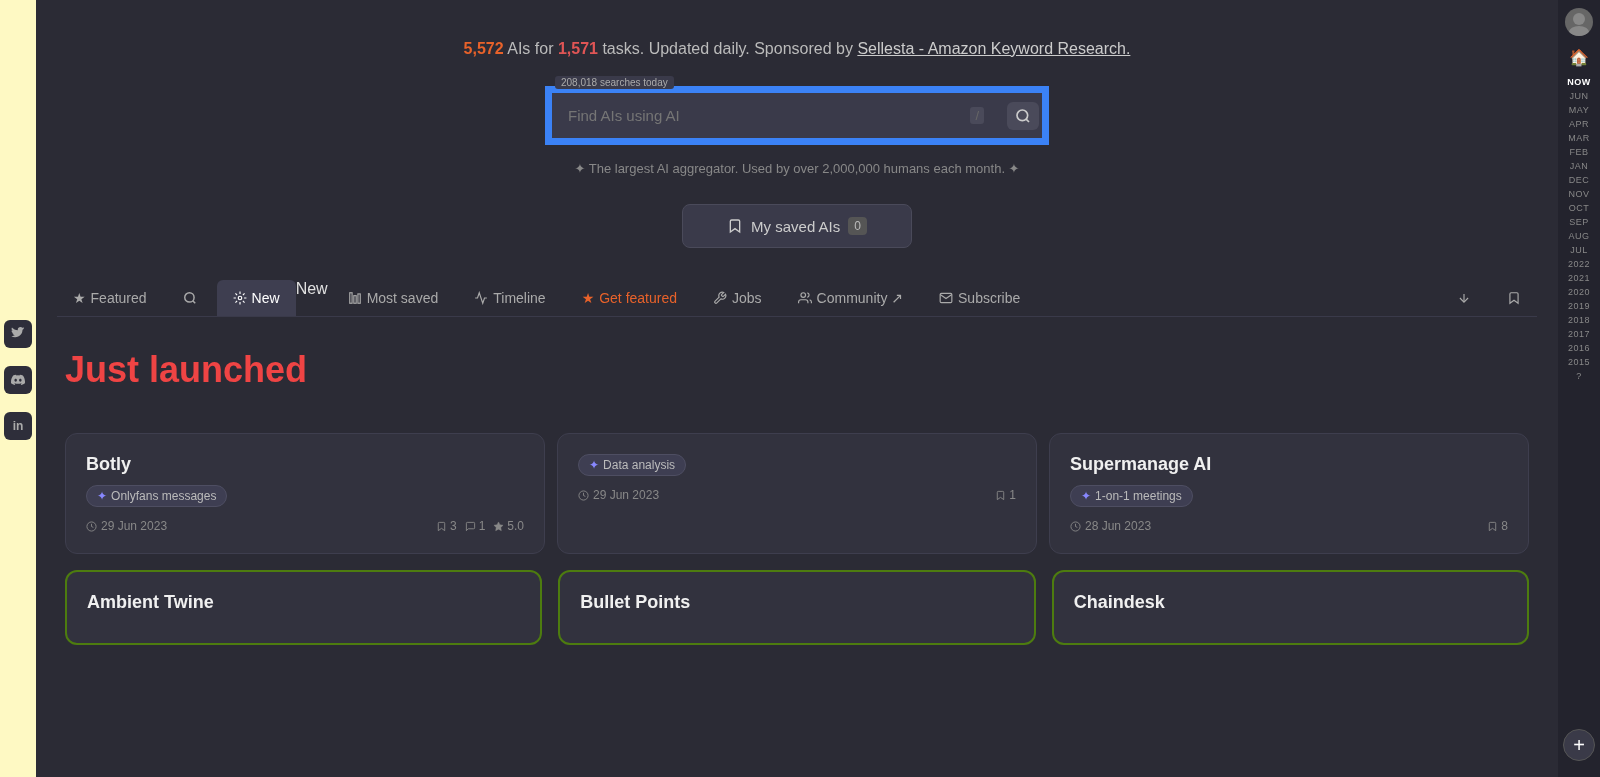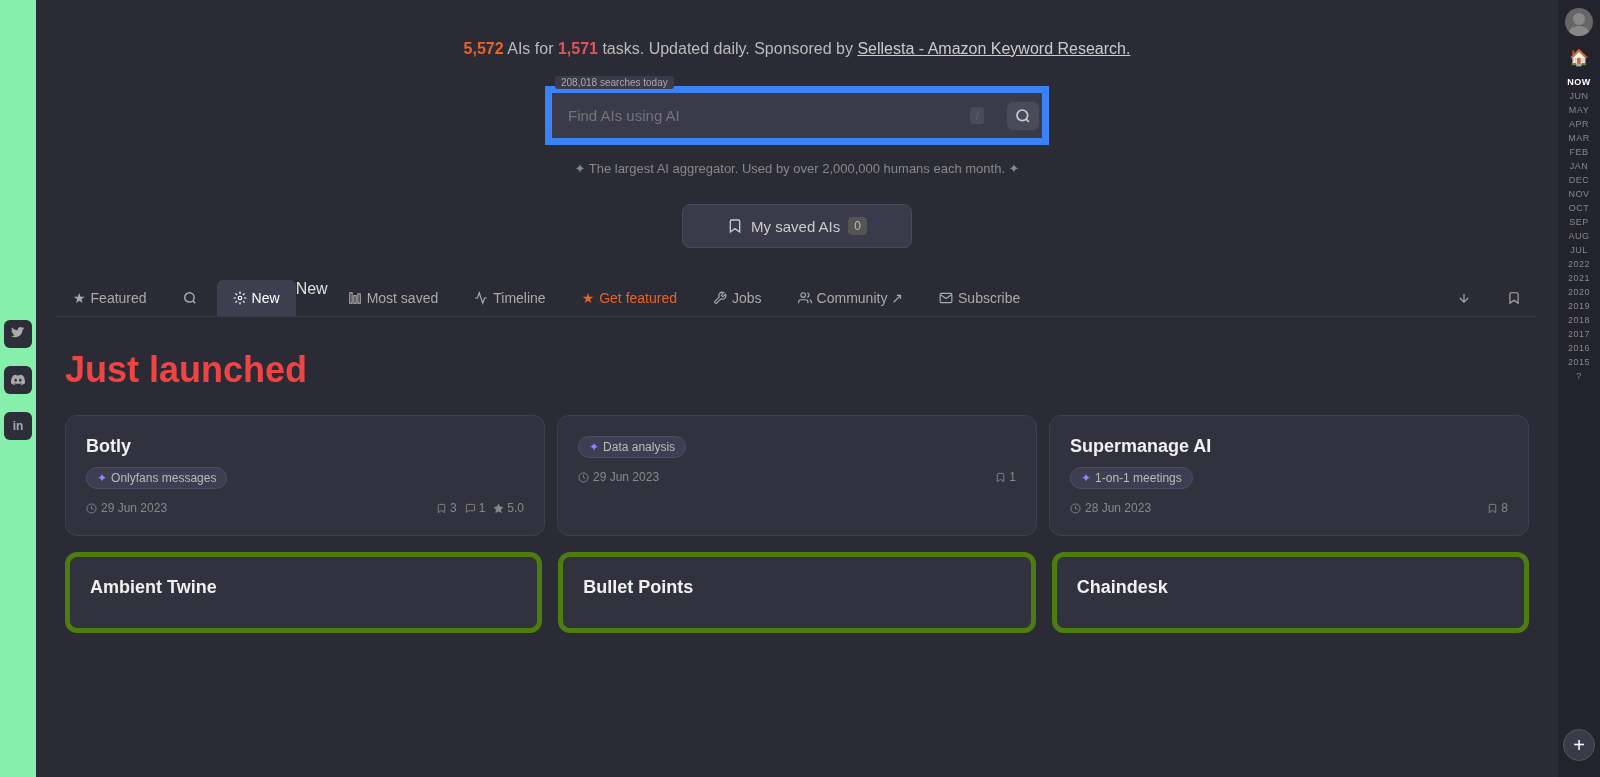--- a/index.html
+++ b/index.html
@@ -13,21 +13,21 @@
       position: relative;
     }
 
     
     .left-sidebar {
       position: fixed;
       left: 0;
       top: 0;
       width: 36px;
       height: 100%;
-      background: #86efac;
+      background: #fef9c3;
       display: flex;
       flex-direction: column;
       align-items: center;
       padding-top: 320px;
       gap: 18px;
       z-index: 100;
     }
     .left-sidebar .social-icon {
       width: 28px;
       height: 28px;
@@ -279,20 +279,21 @@
     }
 
     
     .cards-grid {
       width: 100%;
       max-width: 1480px;
       display: grid;
       grid-template-columns: repeat(3, 1fr);
       gap: 12px;
       padding: 0 8px;
+      margin-top: 18px;
     }
     .card {
       background: #32323e;
       border: 1px solid #3e3e4e;
       border-radius: 12px;
       padding: 20px;
       cursor: pointer;
     }
     .card-title {
       font-size: 18px;
@@ -329,21 +330,21 @@
       width: 100%;
       max-width: 1480px;
       display: grid;
       grid-template-columns: repeat(3, 1fr);
       gap: 16px;
       padding: 0 8px;
       margin-top: 16px;
     }
     .card-partial {
       background: #32323e;
-      border: 5px solid #4d7c0f;
+      border: 2px solid #4d7c0f;
       border-radius: 12px;
       padding: 20px;
       min-height: 60px;
     }
   </style>
 </head>
 <body>
 
 <div class="left-sidebar">
   <div class="social-icon">

